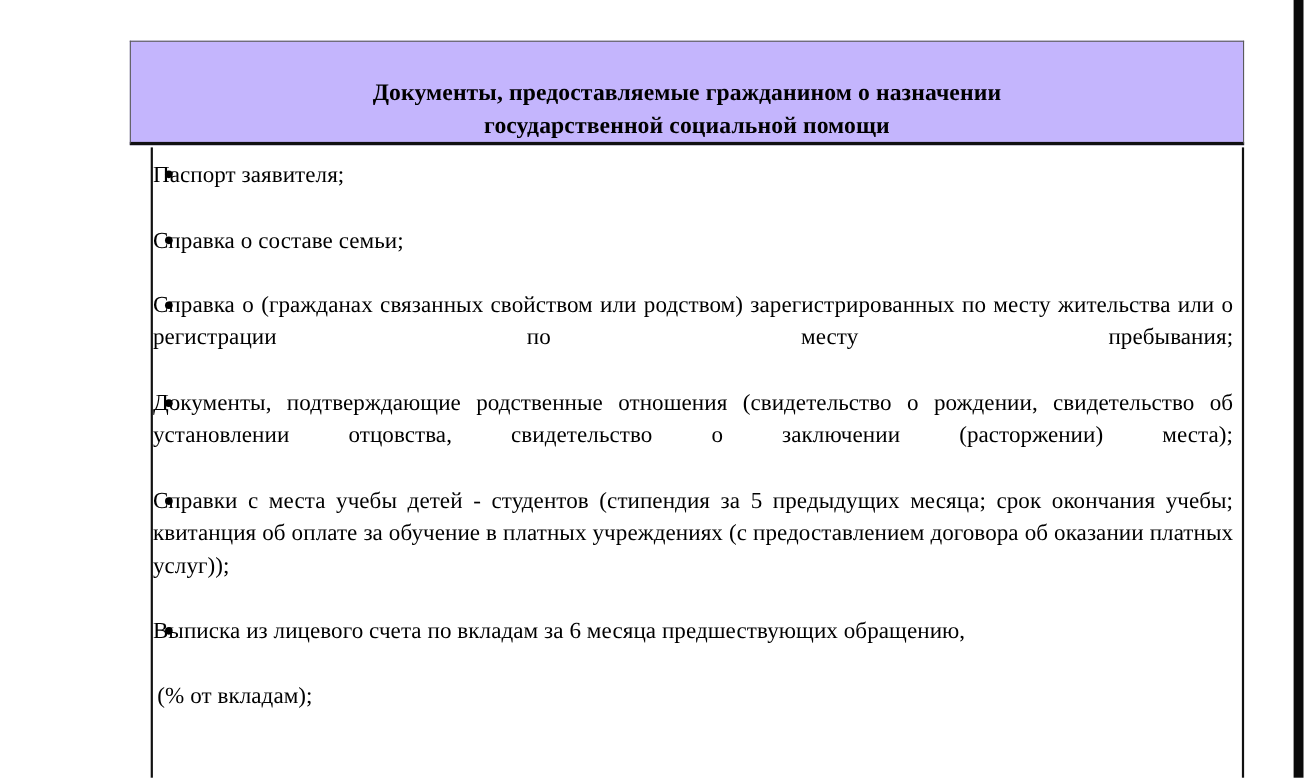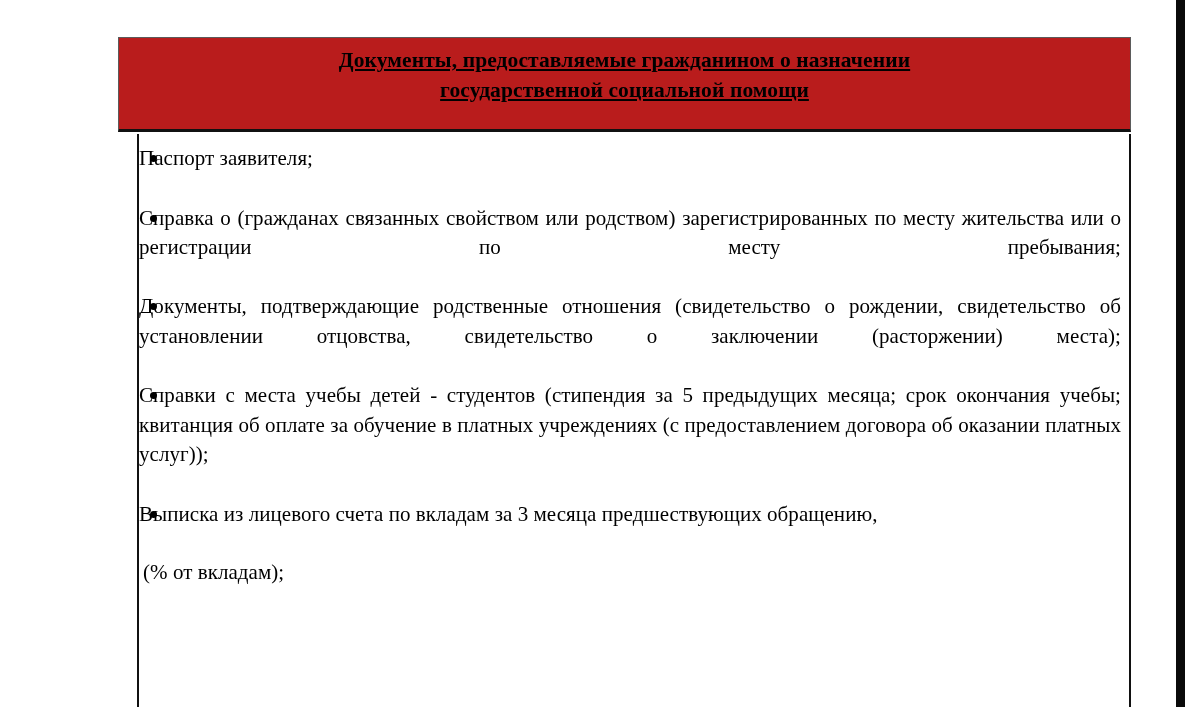--- a/index.html
+++ b/index.html
@@ -30,25 +30,24 @@
   
   #header-box {
     position: absolute;
     left: 118px;
     top: 37px;
     width: 1013px;
     height: 95px;
     box-sizing: border-box;
     border: 1px solid #5b5b5b;
     border-bottom: 3px solid #111111;
-    background: #b91c1c;
+    background: #c4b5fd;
     display: flex;
-    align-items: flex-start;
+    align-items: flex-end;
     justify-content: center;
-    text-decoration: underline;
   }
   #header-title {
     margin: 0;
     padding-top: 7px;
     width: 760px;
     text-align: center;
     font-weight: bold;
     font-size: 21.5px;
     line-height: 30px;
     letter-spacing: 0.1px;
@@ -121,37 +120,41 @@
 </div>
 
 <div id="body-box">
   <ul id="doc-list">
 
     <li class="no-justify">
       <span class="bullet"></span>
       <span class="txt">Паспорт заявителя;</span>
     </li>
 
+    <li class="no-justify">
+      <span class="bullet"></span>
+      <span class="txt">Справка о составе семьи;</span>
+    </li>
 
     <li>
       <span class="bullet"></span>
       <span class="txt">Справка о (гражданах связанных свойством или родством) зарегистрированных по месту жительства или о регистрации по месту пребывания;</span>
     </li>
 
     <li>
       <span class="bullet"></span>
       <span class="txt">Документы, подтверждающие родственные отношения (свидетельство о рождении, свидетельство об установлении отцовства, свидетельство о заключении (расторжении) места);</span>
     </li>
 
     <li>
       <span class="bullet"></span>
       <span class="txt">Справки с места учебы детей - студентов (стипендия за 5 предыдущих месяца; срок окончания учебы; квитанция об оплате за обучение в платных учреждениях (с предоставлением договора об оказании платных услуг));</span>
     </li>
 
 
     <li class="no-justify indent-tail">
       <span class="bullet"></span>
-      <span class="txt">Выписка из лицевого счета по вкладам за 3 месяца предшествующих обращению,</span>
+      <span class="txt">Выписка из лицевого счета по вкладам за 6 месяца предшествующих обращению,</span>
       <span class="tail">(% от вкладам);</span>
     </li>
 
   </ul>
 </div>
 
 </body></html>

